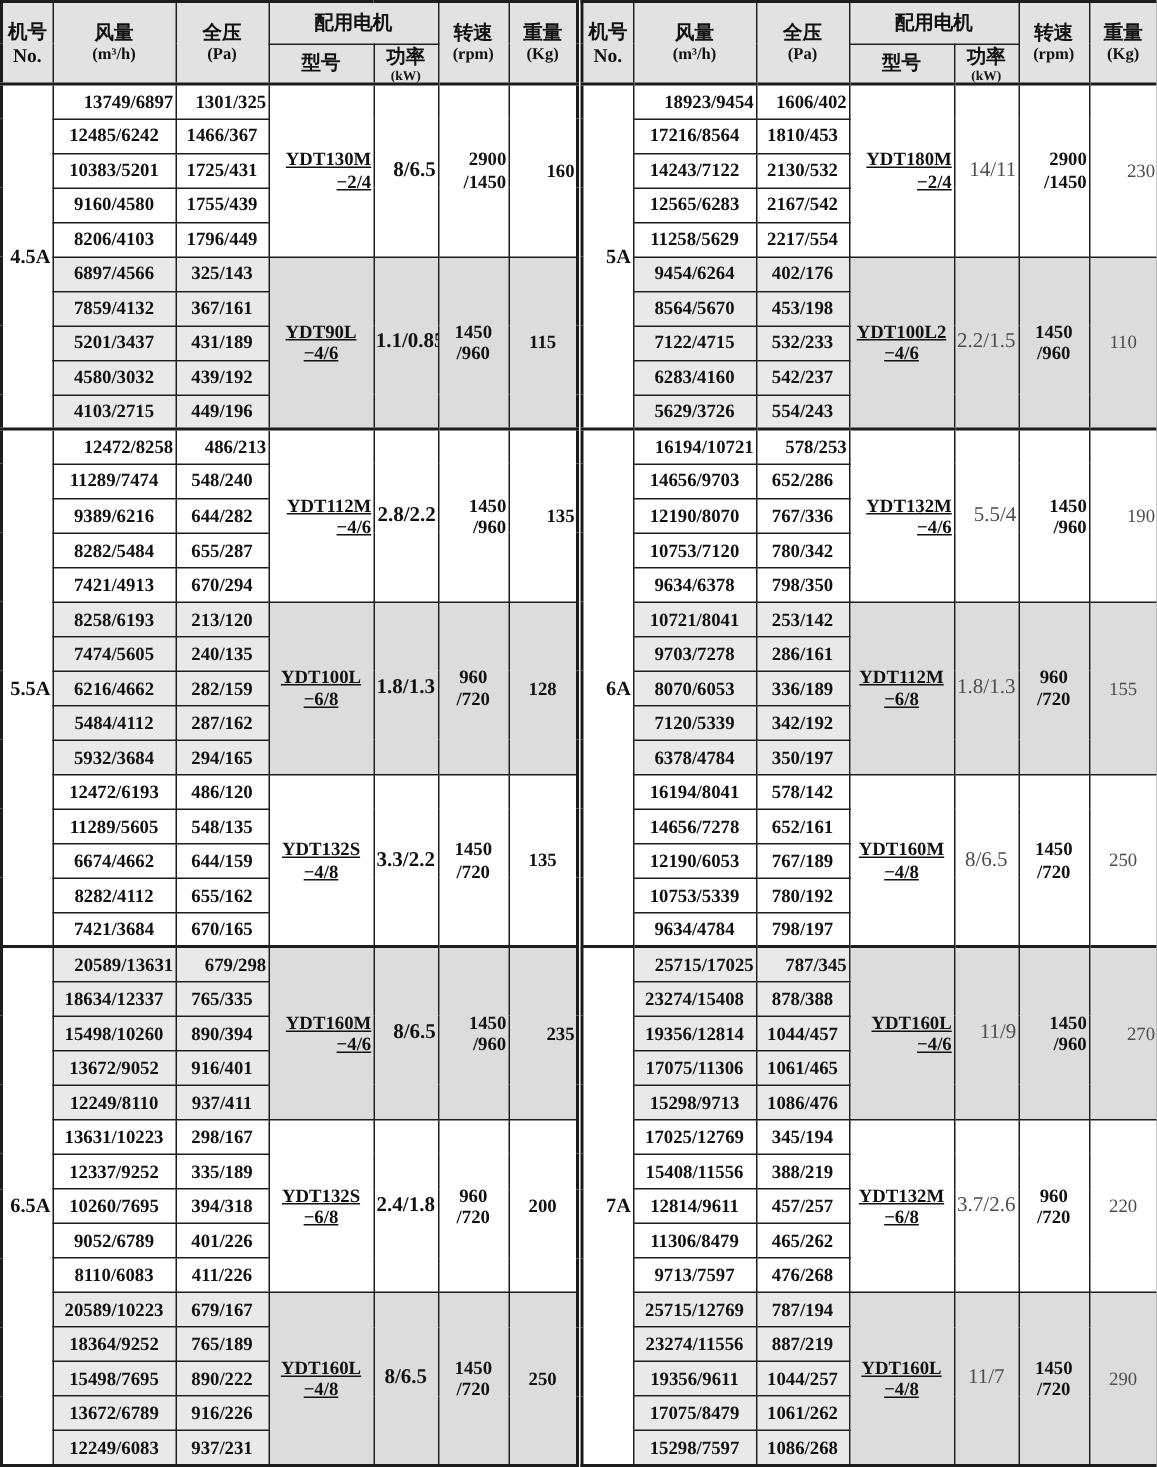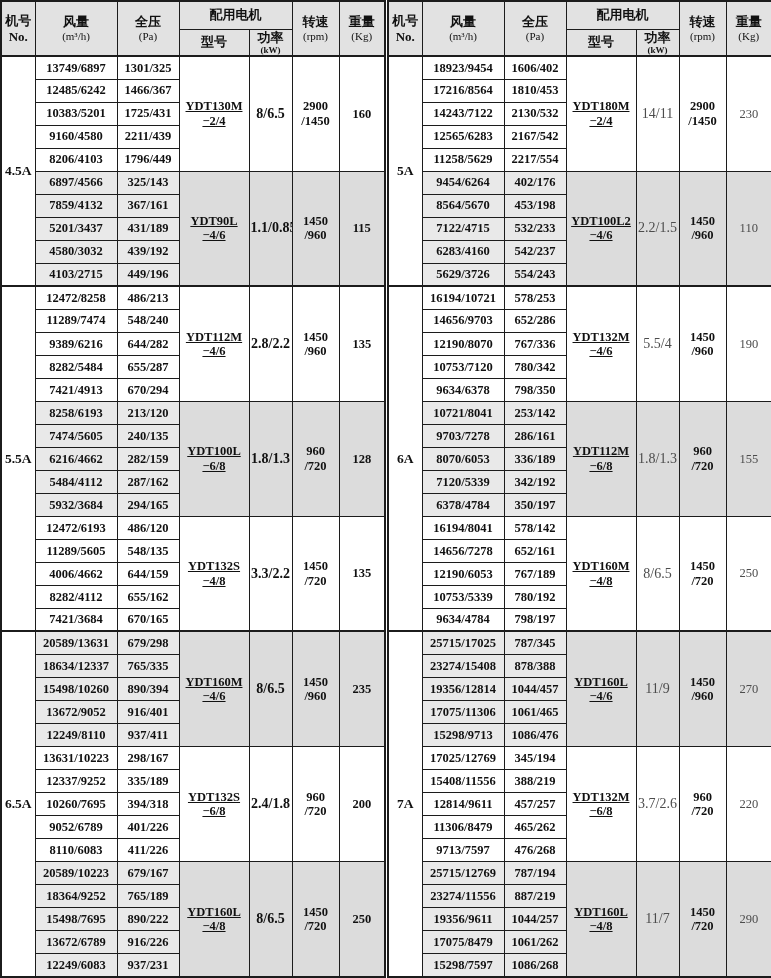--- a/index.html
+++ b/index.html
@@ -17,33 +17,33 @@
   table.spec + table.spec{margin-left:1px;}
   th,td{
     border:1px solid var(--border);text-align:center;vertical-align:middle;
     padding:0 1px;overflow:hidden;white-space:nowrap;
   }
   thead th{
     background:var(--header-bg);font-weight:bold;font-size:13px;line-height:1.2;
   }
   thead tr:first-child{height:28px;}
   thead tr:last-child{height:27px;}
-  .unit{font-size:11px;font-weight:normal;}
+  .unit{font-size:11px;font-weight:bold;}
   .kw{font-size:9px;line-height:1;}
   tbody tr{height:23px;}
   tbody td{font-size:12.5px;font-weight:bold;line-height:1.15;}
   td.machine-cell{font-size:13.5px;font-weight:bold;background:#fff;}
   td.data-cell{font-size:12.5px;}
   td.motor-cell{font-size:12.5px;text-decoration:underline;}
   td.power-cell{font-size:14px;}
   td.speed-cell{font-size:12.5px;}
   td.weight-cell{font-size:12.5px;}
   td.band{background:var(--band);}
   td.band-light{background:var(--band-light);}
-  tr.group-start td{border-top:2px solid var(--border);}
+  tr.group-start td{border-top:2px solid var(--border);text-align:right;}
   td.pw-light{font-weight:normal;color:#4c4c4c;}
 </style>
 </head>
 <body>
 
 <div class="page">
 
   <table class="spec">
     <colgroup>
       <col style="width:34px">
@@ -105,21 +105,21 @@
         <tr>
           <td class="data-cell">12485/6242</td>
           <td class="data-cell">1466/367</td>
         </tr>
         <tr>
           <td class="data-cell">10383/5201</td>
           <td class="data-cell">1725/431</td>
         </tr>
         <tr>
           <td class="data-cell">9160/4580</td>
-          <td class="data-cell">2211/439</td>
+          <td class="data-cell">1755/439</td>
         </tr>
         <tr>
           <td class="data-cell">8206/4103</td>
           <td class="data-cell">1796/449</td>
         </tr>
         <tr>
           <td class="data-cell band-light">6897/4566</td>
           <td class="data-cell band-light">325/143</td>
           <td class="motor-cell band" rowspan="5">
             <div>YDT90L</div>
@@ -221,21 +221,21 @@
             <div>1450</div>
             <div>/720</div>
           </td>
           <td class="weight-cell" rowspan="5">135</td>
         </tr>
         <tr>
           <td class="data-cell">11289/5605</td>
           <td class="data-cell">548/135</td>
         </tr>
         <tr>
-          <td class="data-cell">4006/4662</td>
+          <td class="data-cell">6674/4662</td>
           <td class="data-cell">644/159</td>
         </tr>
         <tr>
           <td class="data-cell">8282/4112</td>
           <td class="data-cell">655/162</td>
         </tr>
         <tr>
           <td class="data-cell">7421/3684</td>
           <td class="data-cell">670/165</td>
         </tr>

